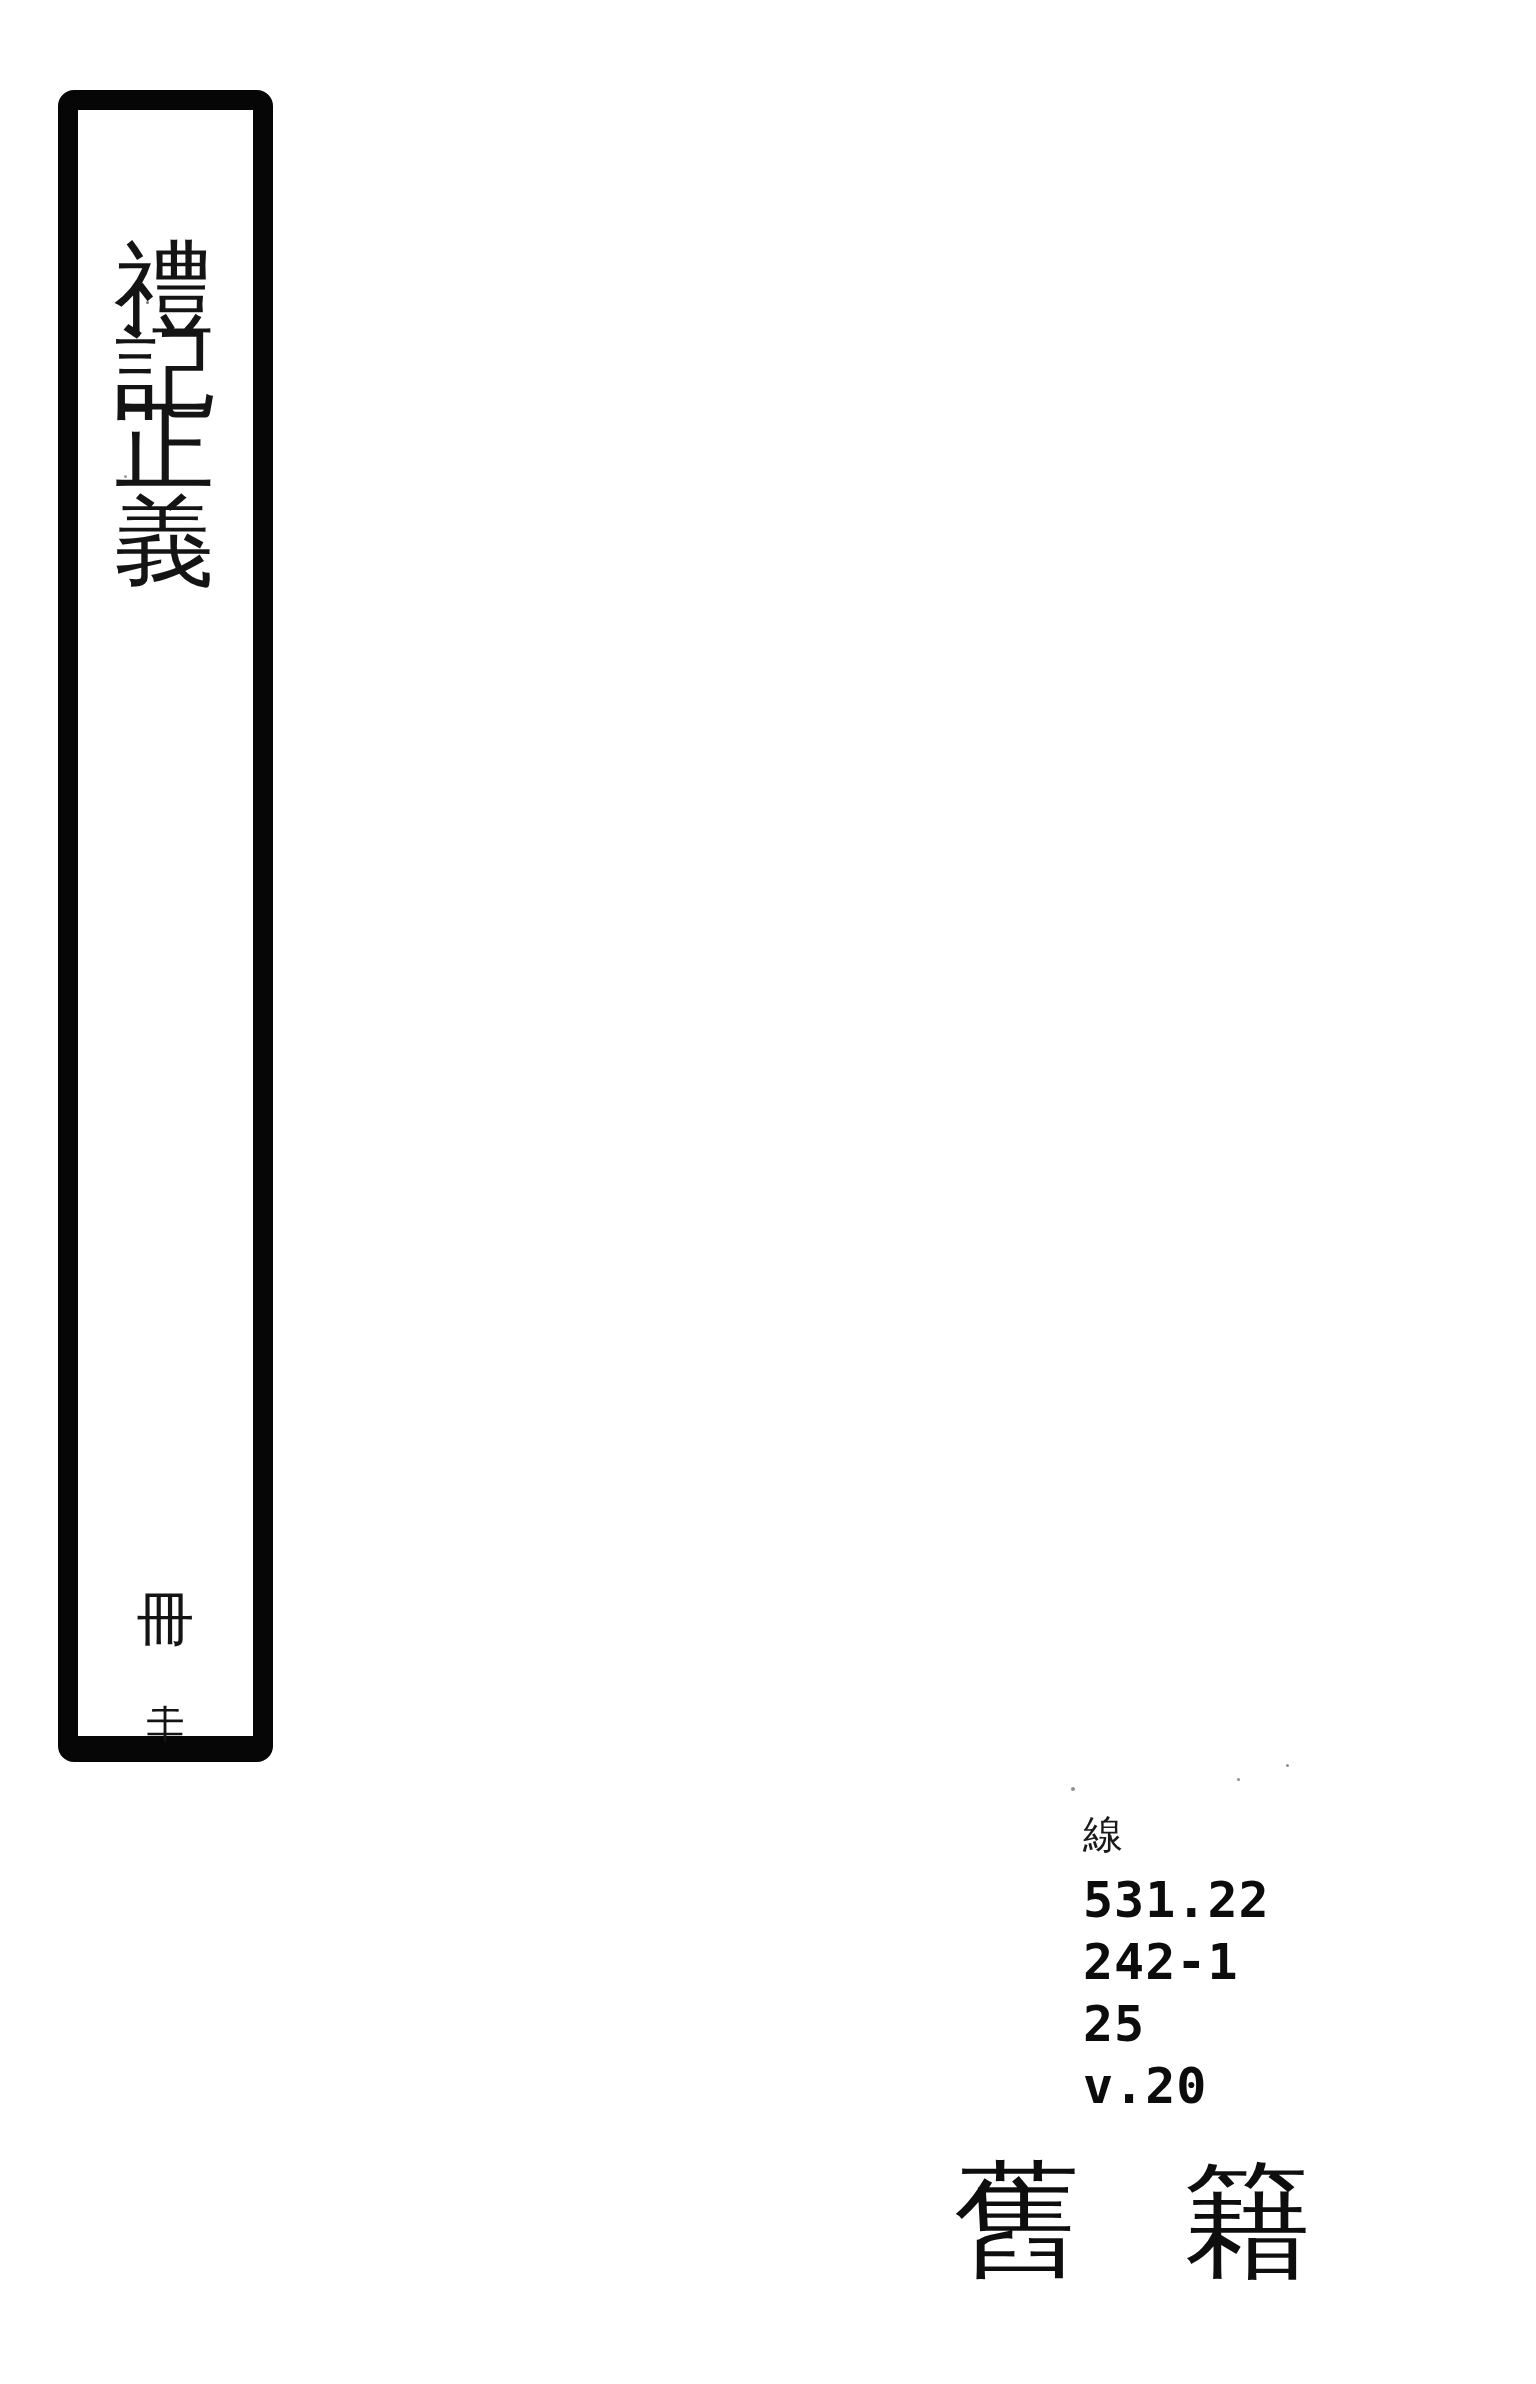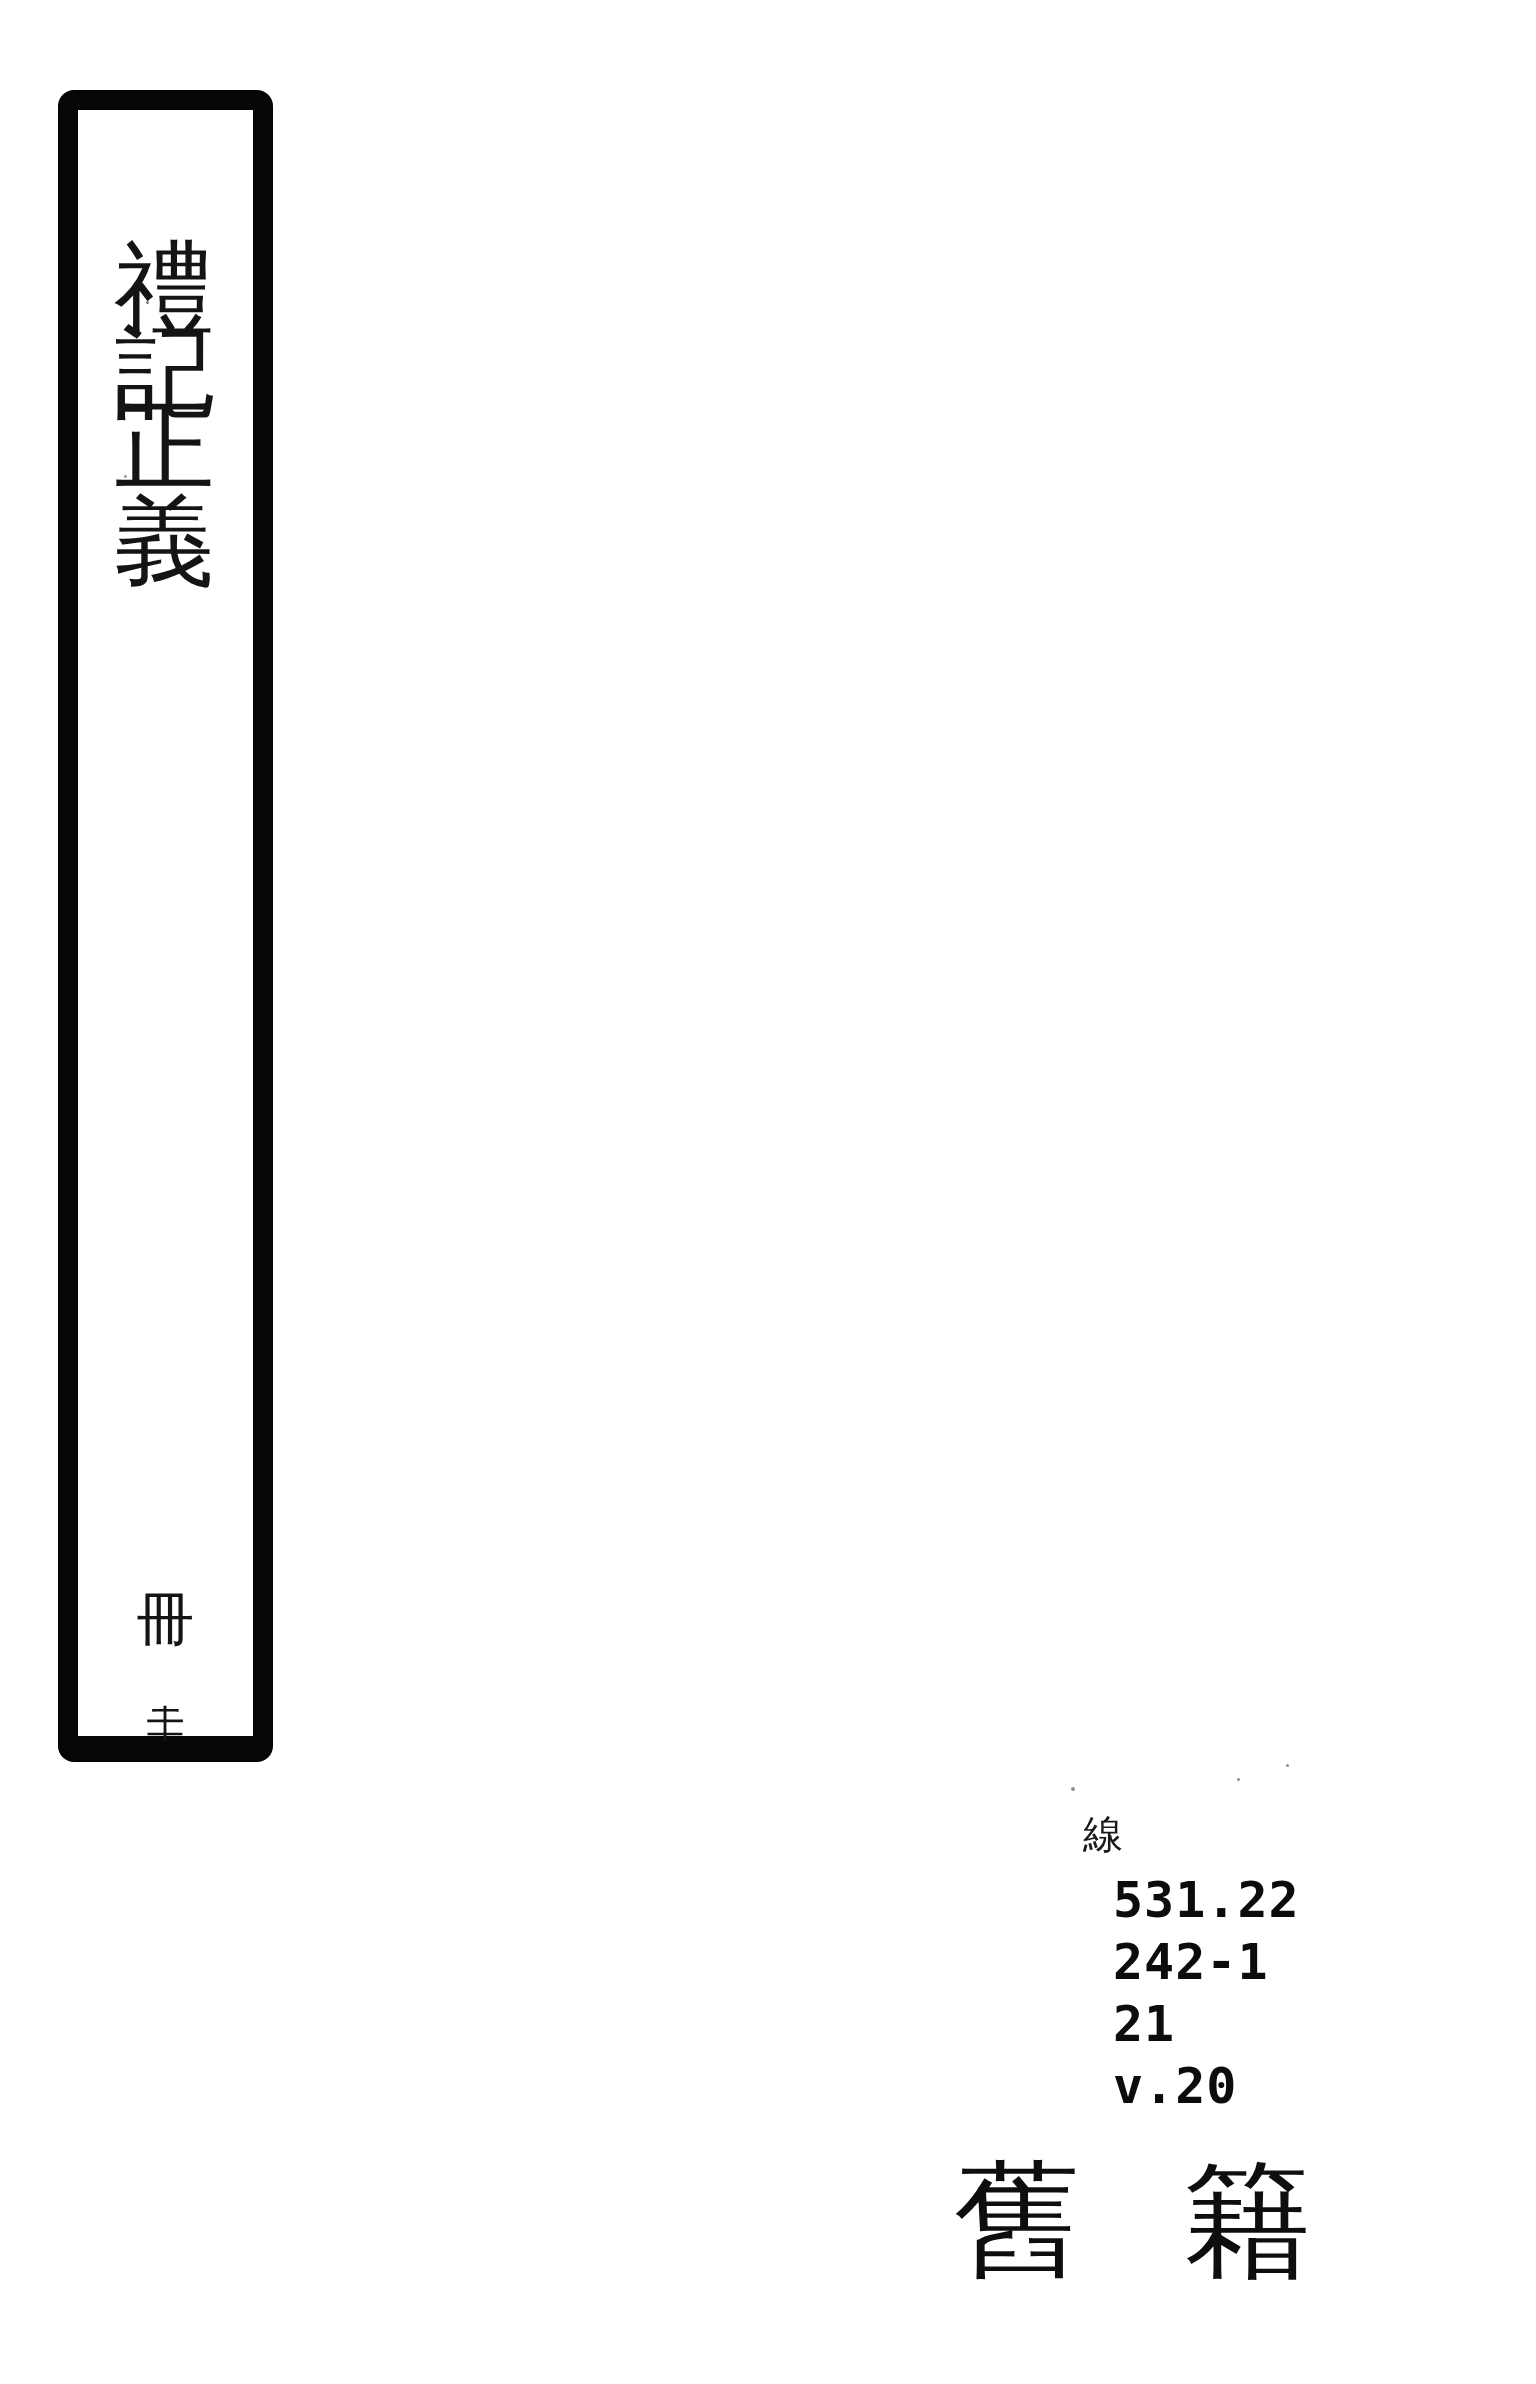--- a/index.html
+++ b/index.html
@@ -81,21 +81,20 @@
     margin-bottom: 12px;
     color: #1a1a1a;
   }
   .cn-line {
     font-family: "DejaVu Sans Mono", monospace;
     font-weight: bold;
     font-size: 50px;
     line-height: 62px;
     letter-spacing: 1px;
     color: #0c0c0c;
-    margin-left: 30px;
   }
 
   
   .category {
     position: absolute;
     left: 953px;
     top: 2157px;
     display: flex;
     gap: 104px;
     font-size: 127px;
@@ -127,21 +126,21 @@
     <div class="volume">
       <span class="vol-marker">冊</span>
       <span class="vol-number">二十</span>
     </div>
   </div>
 
   <div class="call-number">
     <div class="cn-script">線</div>
     <div class="cn-line">531.22</div>
     <div class="cn-line">242-1</div>
-    <div class="cn-line">21</div>
+    <div class="cn-line">25</div>
     <div class="cn-line">v.20</div>
   </div>
 
   <div class="category">
     <span>舊</span>
     <span>籍</span>
   </div>
 
   <span class="speck s1"></span>
   <span class="speck s2"></span>

